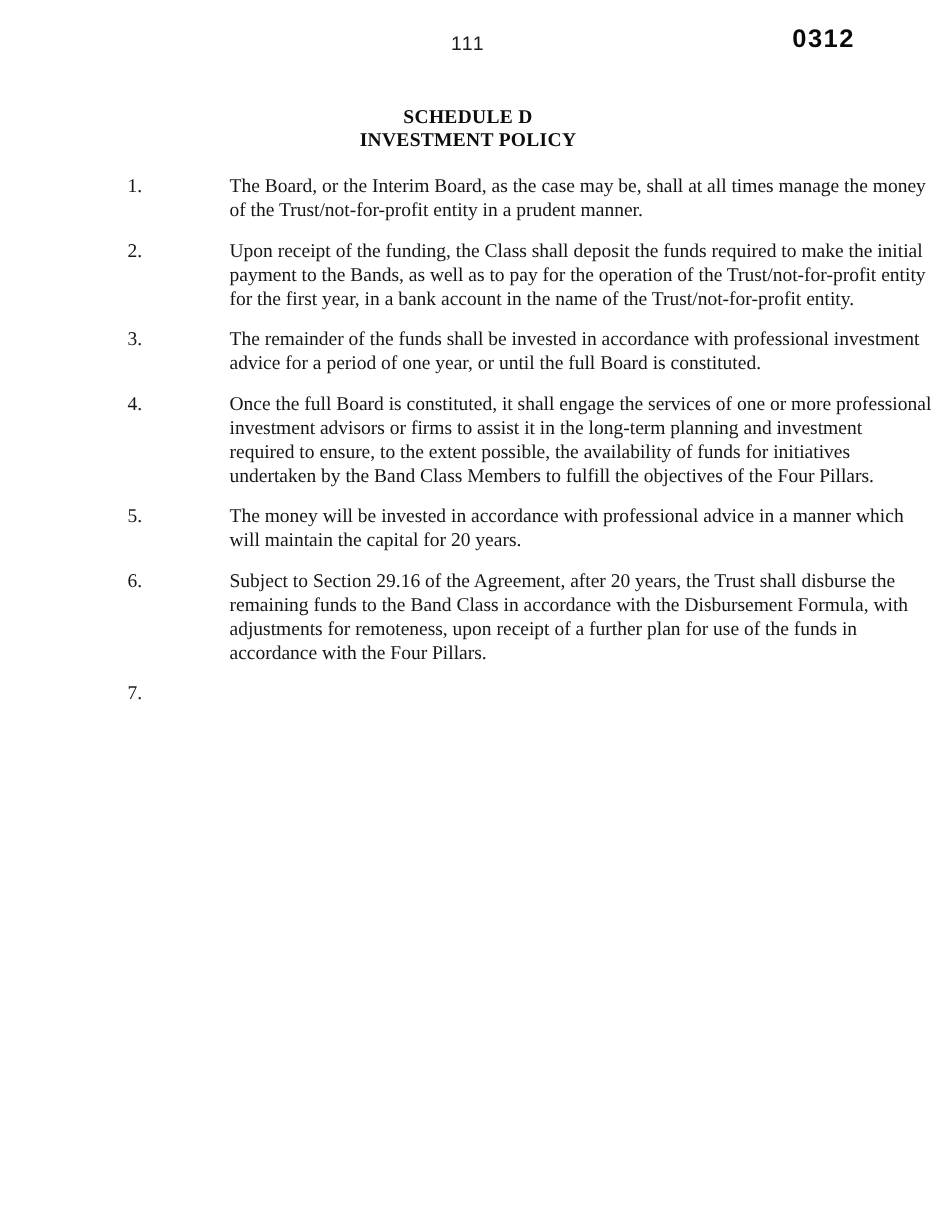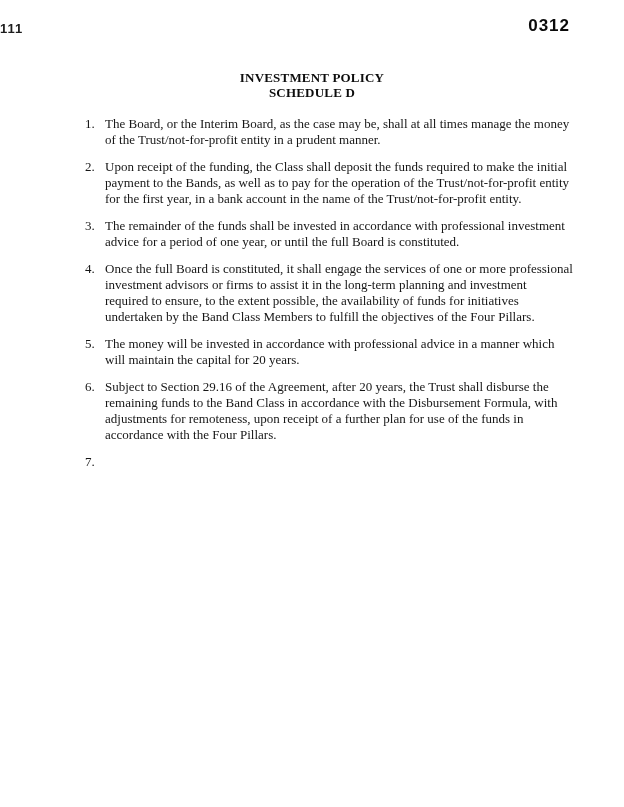--- a/index.html
+++ b/index.html
@@ -21,25 +21,25 @@
     top: 16px;
     left: 0;
     width: 100%;
     height: 26px;
   }
   .page-number {
     position: absolute;
     left: 0;
     right: 0;
     top: 5px;
+    text-align: center;
     font-family: "Liberation Sans", sans-serif;
     font-size: 13px;
     letter-spacing: 1px;
     color: #1c1c1c;
-    font-weight: bold;
   }
   .stamp-number {
     position: absolute;
     right: 54px;
     top: 0;
     font-family: Liberation Sans, sans-serif;
     font-weight: bold;
     font-size: 17px;
     letter-spacing: 1px;
     color: #0a0a0a;
@@ -71,35 +71,36 @@
     margin: 0 0 11px 0;
     font-size: 13px;
     line-height: 16px;
   }
   .item-number {
     flex: 0 0 20px;
     width: 20px;
   }
   .item-text {
     white-space: pre;
+    margin-left: 48px;
   }
 </style>
 </head>
 <body>
 
 <div class="page">
 
   <div class="page-header">
     <span class="page-number">111</span>
     <span class="stamp-number">0312</span>
   </div>
 
   <div class="doc-title">
+    <div>SCHEDULE D</div>
     <div>INVESTMENT POLICY</div>
-    <div>SCHEDULE D</div>
   </div>
 
   <ol class="policy-list" id="policy-list">
       <li class="policy-item">
         <span class="item-number">1.</span>
         <div class="item-text">The Board, or the Interim Board, as the case may be, shall at all times manage the money
 of the Trust/not-for-profit entity in a prudent manner.</div>
       </li>
       <li class="policy-item">
         <span class="item-number">2.</span>

